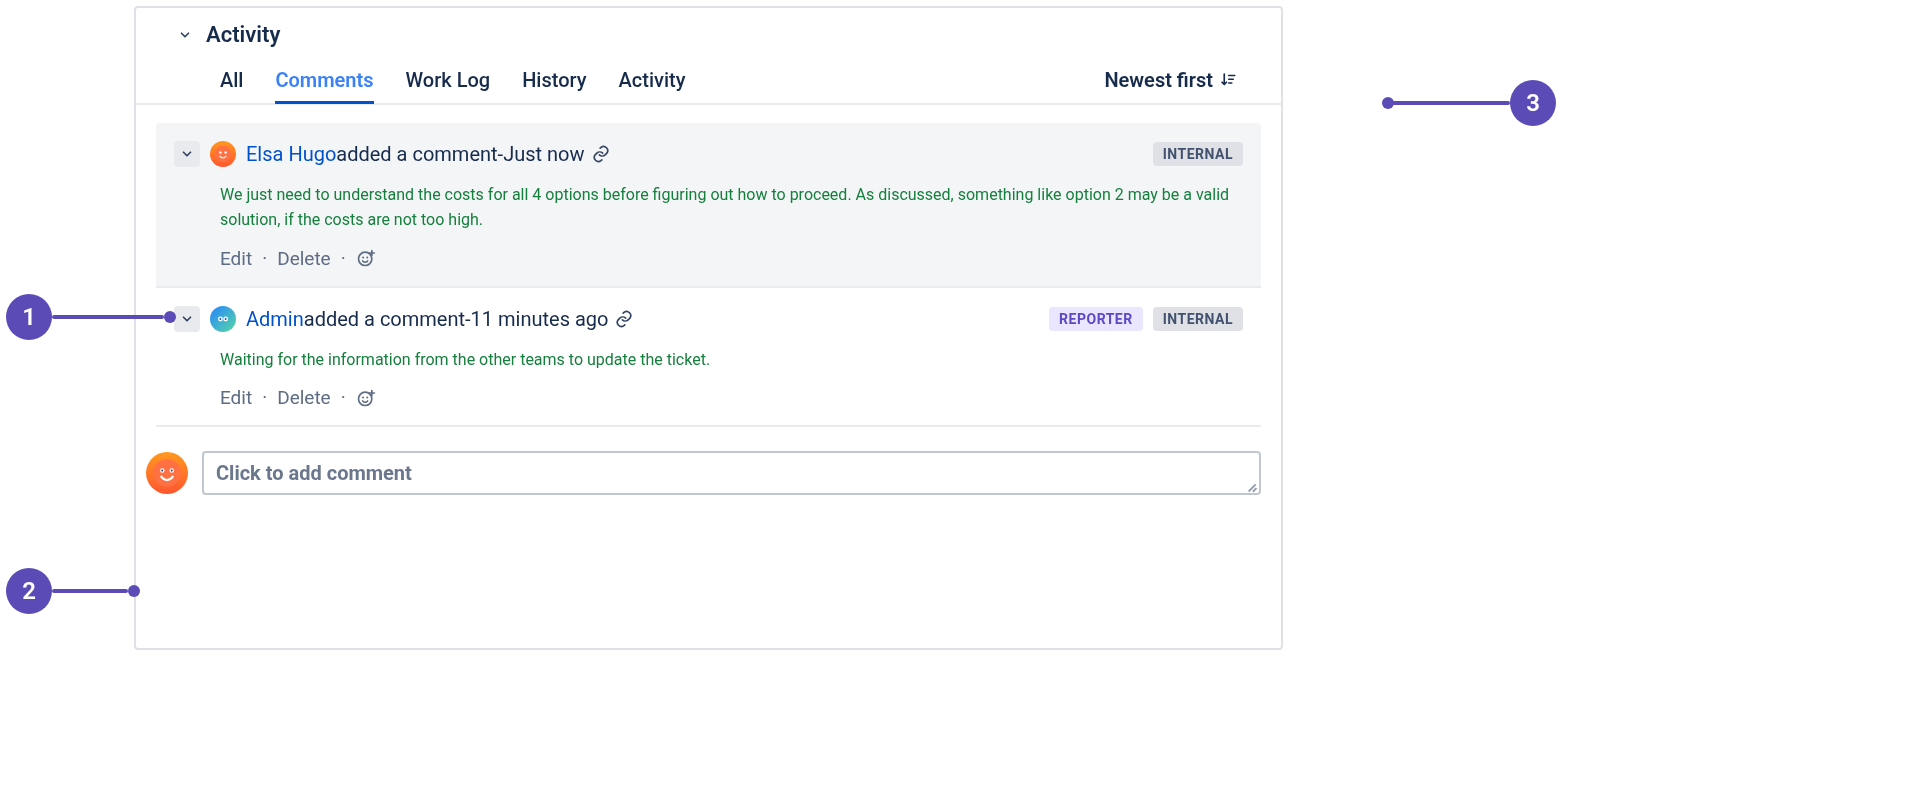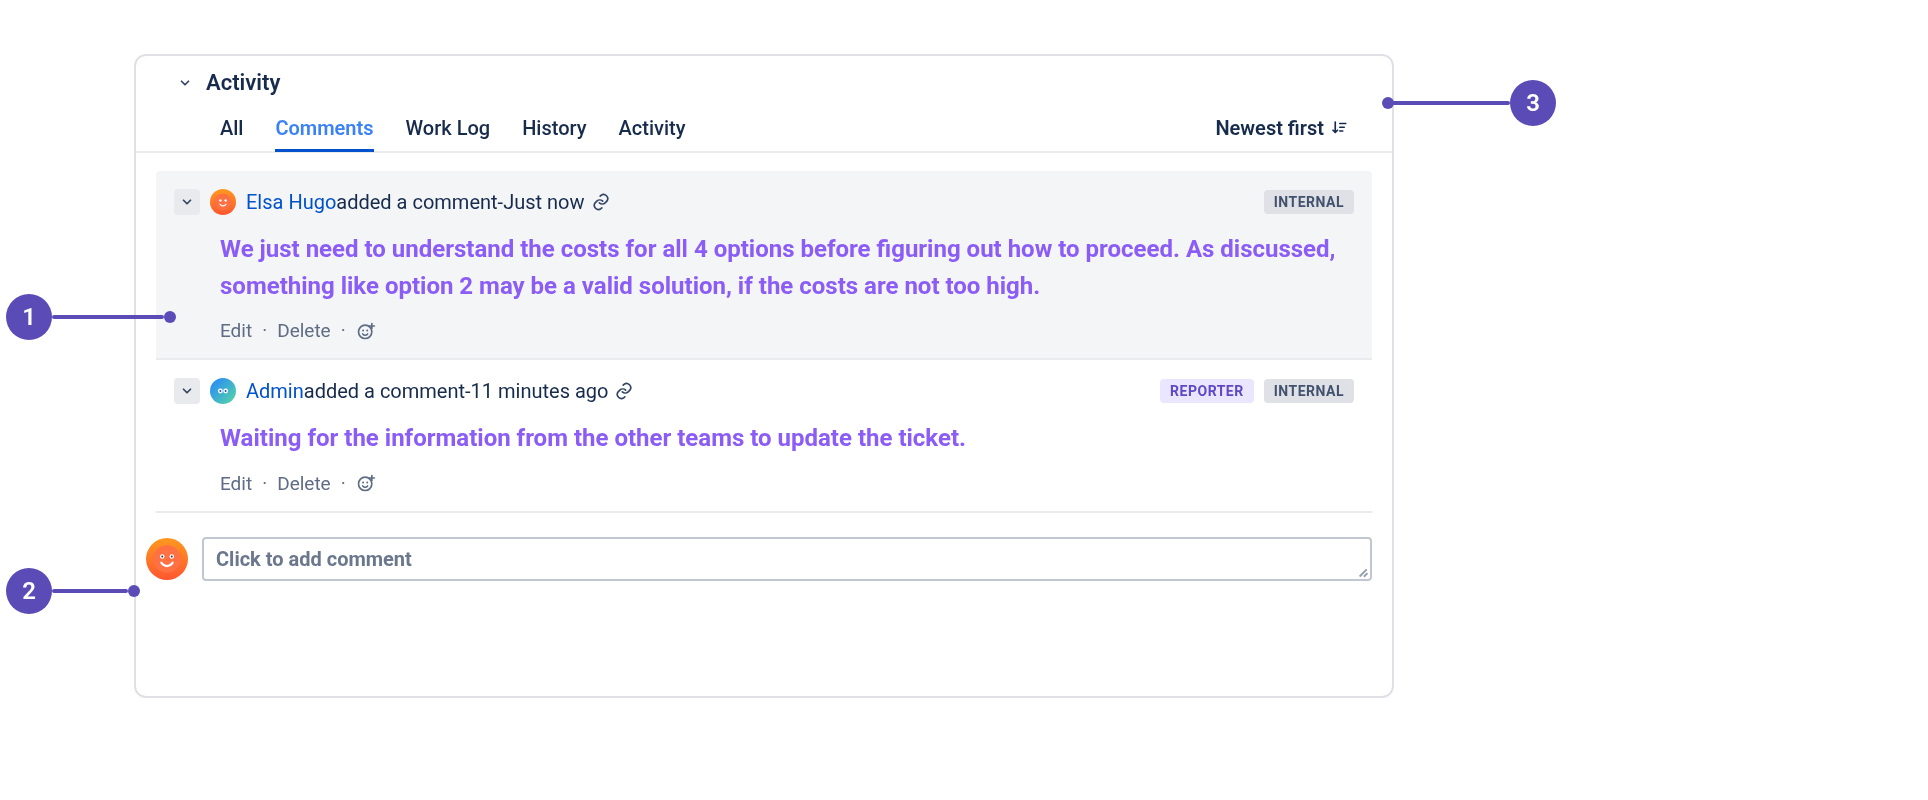--- a/index.html
+++ b/index.html
@@ -8,27 +8,26 @@
     background: #fff;
     color: #172B4D;
     width: 1928px;
     height: 800px;
     position: relative;
   }
   .panel {
     position: absolute;
     left: 134px;
     top: 6px;
-    width: 1260px;
+    width: 1149px;
     height: 644px;
     border: 2px solid #DFE1E6;
-    border-radius: 12px;
+    border-radius: 4px;
     background: #fff;
     padding: 14px 0 16px 0;
-    margin-top: 48px;
   }
   .section-header {
     display: flex;
     align-items: center;
     gap: 10px;
     padding: 0 38px 10px 38px;
   }
   .chevron-btn {
     width: 22px;
     height: 22px;
@@ -136,25 +135,24 @@
   .badge {
     font-size: 14px;
     font-weight: 700;
     letter-spacing: 0.5px;
     padding: 4px 10px;
     border-radius: 4px;
   }
   .badge-internal { background:#DFE1E6; color:#42526E; }
   .badge-reporter { background:#EAE6FF; color:#5E48C5; }
   .comment-body {
-    font-size: 24px;
+    font-size: 16px;
     line-height: 1.55;
-    color:#8b5cf6;
+    color:#15803d;
     padding: 16px 0 14px 46px;
-    font-weight: bold;
   }
   .comment-actions {
     display:flex;
     align-items:center;
     gap: 10px;
     padding-left:46px;
     font-size: 19px;
     color:#5E6C84;
   }
   .action-link { cursor:pointer; }

